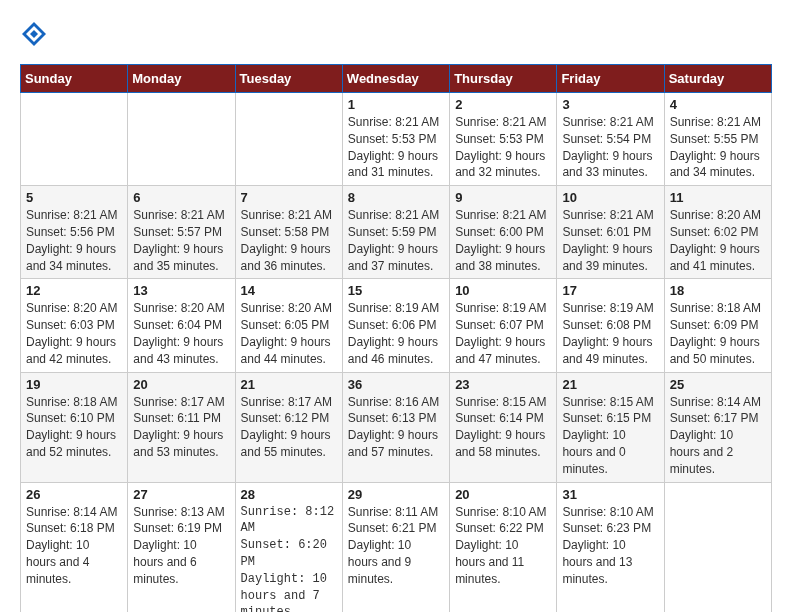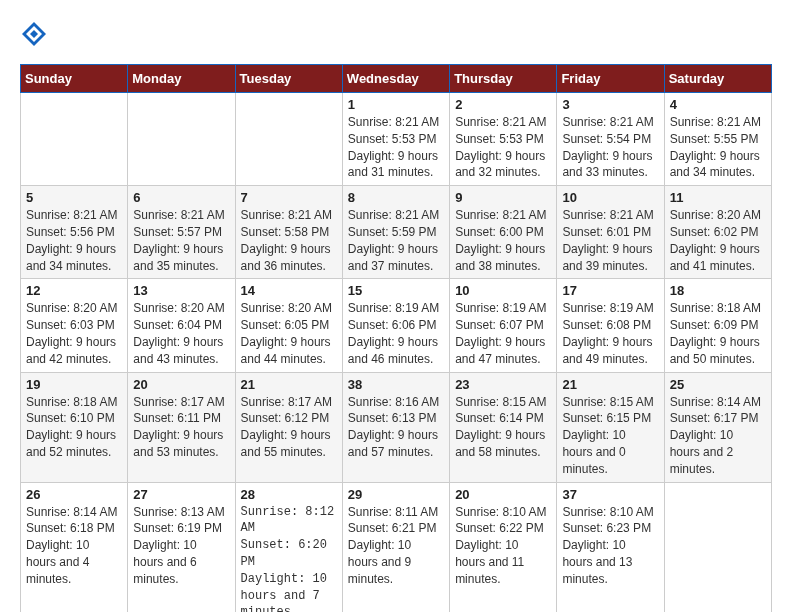--- a/index.html
+++ b/index.html
@@ -263,21 +263,21 @@
 Sunset: 6:11 PM
 Daylight: 9 hours and 53 minutes.</div>
         </td>
         <td>
           <span class="day-num">21</span>
           <div class="day-info" style="white-space: pre-line;">Sunrise: 8:17 AM
 Sunset: 6:12 PM
 Daylight: 9 hours and 55 minutes.</div>
         </td>
         <td>
-          <span class="day-num">38</span>
+          <span class="day-num">36</span>
           <div class="day-info" style="white-space: pre-line;">Sunrise: 8:16 AM
 Sunset: 6:13 PM
 Daylight: 9 hours and 57 minutes.</div>
         </td>
         <td>
           <span class="day-num">23</span>
           <div class="day-info" style="white-space: pre-line;">Sunrise: 8:15 AM
 Sunset: 6:14 PM
 Daylight: 9 hours and 58 minutes.</div>
         </td>
@@ -319,21 +319,21 @@
 Sunset: 6:21 PM
 Daylight: 10 hours and 9 minutes.</div>
         </td>
         <td>
           <span class="day-num">20</span>
           <div class="day-info" style="white-space: pre-line;">Sunrise: 8:10 AM
 Sunset: 6:22 PM
 Daylight: 10 hours and 11 minutes.</div>
         </td>
         <td>
-          <span class="day-num">37</span>
+          <span class="day-num">31</span>
           <div class="day-info" style="white-space: pre-line;">Sunrise: 8:10 AM
 Sunset: 6:23 PM
 Daylight: 10 hours and 13 minutes.</div>
         </td>
         <td class="empty-cell"></td>
       </tr>
     </tbody>
 </table>
 
 </body></html>

